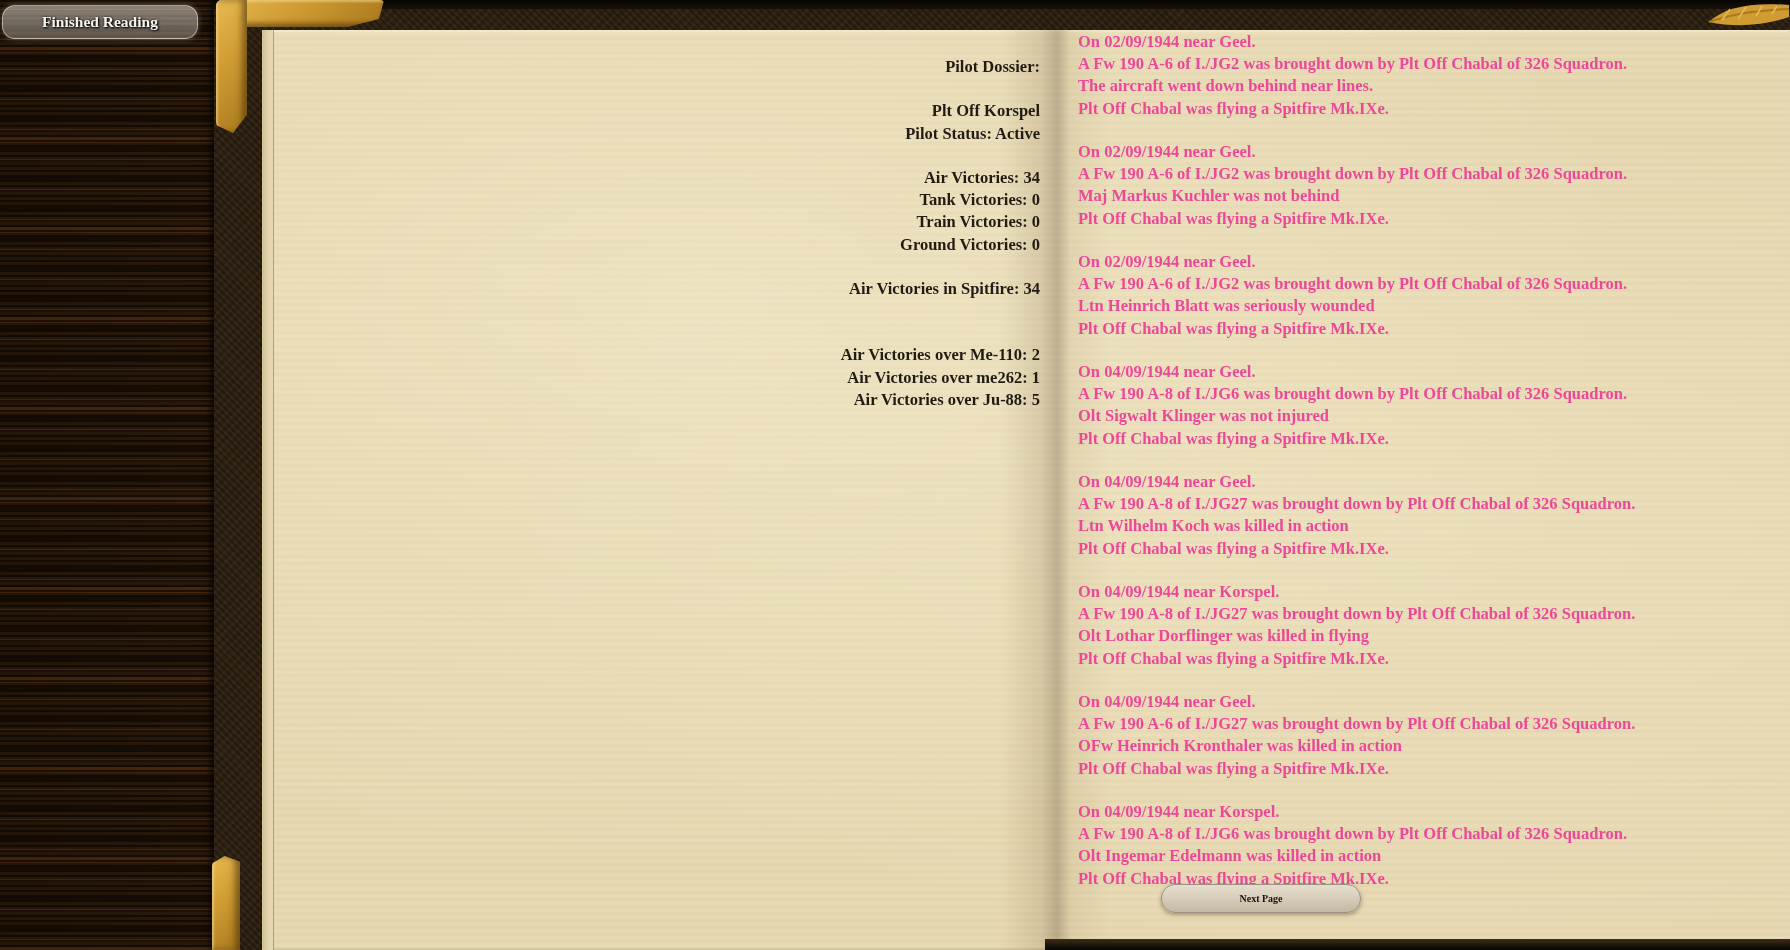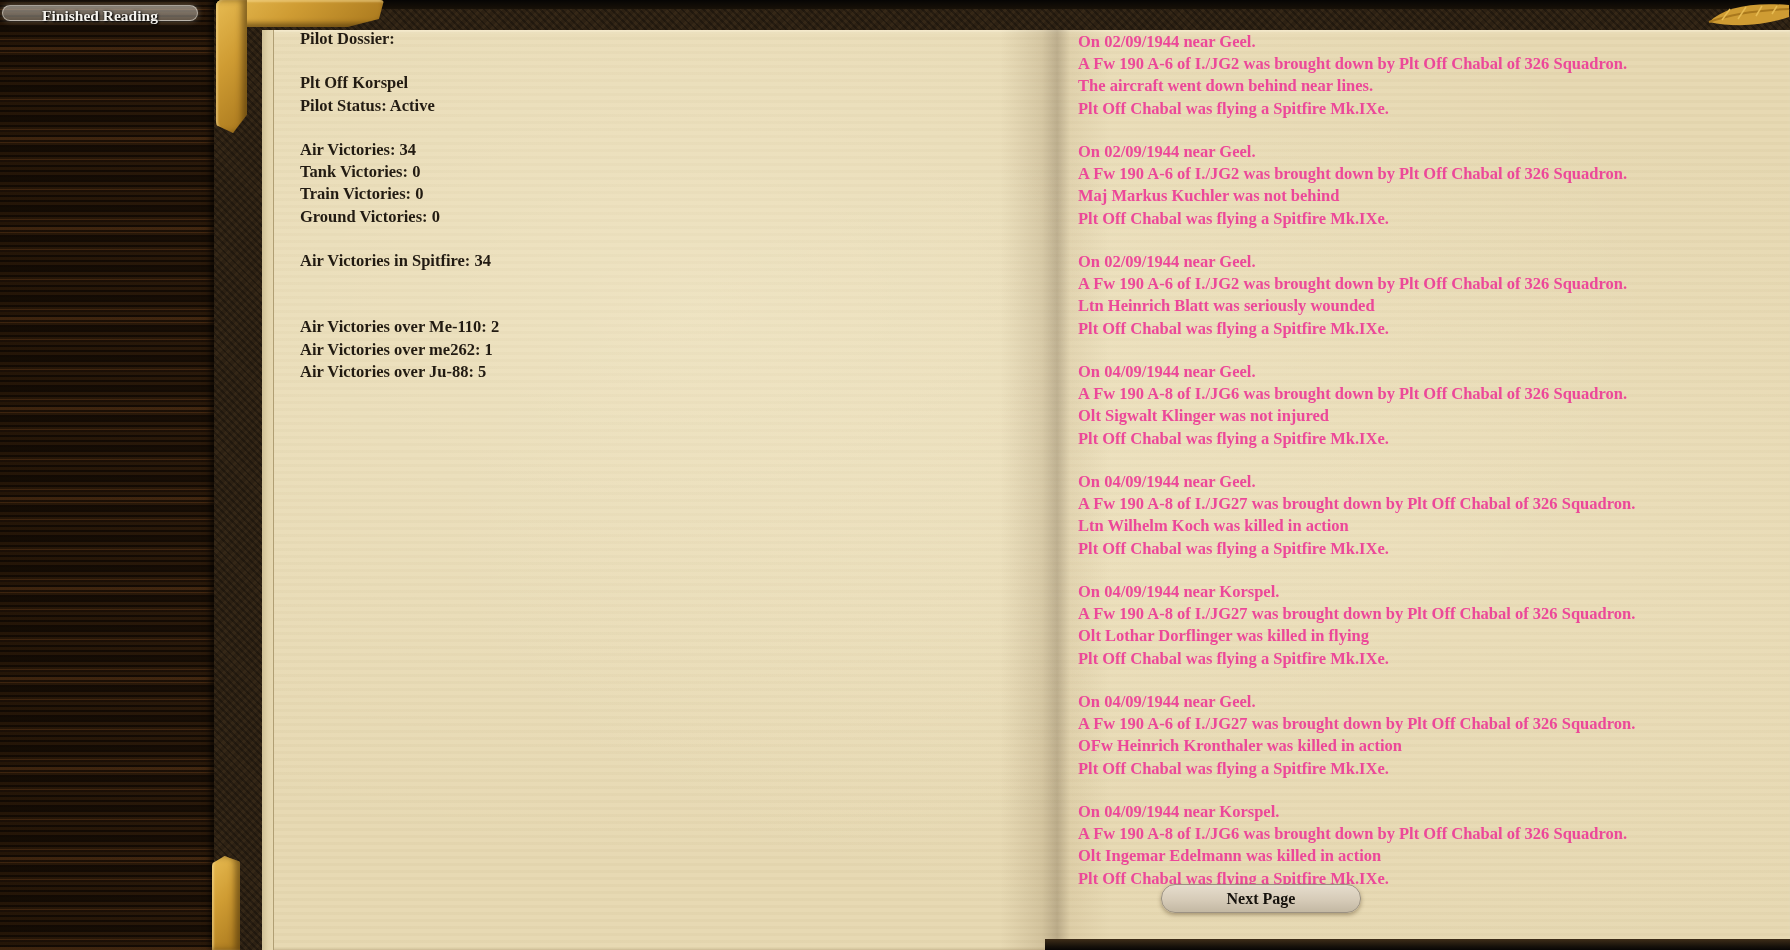--- a/index.html
+++ b/index.html
@@ -68,40 +68,40 @@
     box-shadow:inset -5px 0 6px rgba(60,38,6,.55), inset 2px 0 2px rgba(255,230,160,.5);
   }
   .corner-bl-v{
     left:212px; top:856px; width:28px; height:94px;
     border-radius:10px 8px 0 0;
     clip-path:polygon(0 8%,45% 0,100% 6%,100% 100%,0 100%);
     box-shadow:inset -5px 0 6px rgba(60,38,6,.55), inset 2px 0 2px rgba(255,230,160,.5);
   }
   .quill{ position:absolute; left:1708px; top:1px; }
   
-  .left-page-text{ position:absolute; left:300px; top:28px; width:740px; color:#221b12; }
+  .left-page-text{ position:absolute; left:300px; top:56px; width:740px; color:#221b12;text-align:right; }
   .right-page-text{ position:absolute; left:1078px; top:31px; width:705px; height:919px; color:#ec4899; }
   .pline{ height:22.2px; line-height:22.2px; font-size:16.5px; white-space:nowrap; }
   .entry{ position:absolute; left:0; width:100%; }
   
   .finished-btn{
-    position:absolute; left:2px; top:5px; width:196px; height:16px;
+    position:absolute; left:2px; top:5px; width:196px; height:34px;
     background:linear-gradient(180deg, rgba(225,220,210,.55), rgba(185,178,165,.42));
     border:1px solid rgba(235,230,218,.55);
     border-radius:13px;
     color:#f5f3ee; font-family:inherit; font-weight:bold; font-size:15.5px;
     text-shadow:1px 1px 2px #000, 0 0 3px rgba(0,0,0,.7);
     cursor:pointer; box-shadow:0 0 6px rgba(210,205,190,.35);
   }
   .next-btn{
     position:absolute; left:1161px; top:884px; width:200px; height:29px;
     background:linear-gradient(180deg,#e6ddcd 0%,#d6cbb8 55%,#c3b8a3 100%);
     border:1px solid #9b9182;
     border-radius:14px;
-    color:#16120d; font-family:inherit; font-weight:bold; font-size:16px;
+    color:#16120d; font-family:inherit; font-weight:bold; font-size:10px;
     cursor:pointer; box-shadow:0 2px 4px rgba(90,70,40,.45);
   }
 </style>
 </head>
 <body>
 
 <div class="stage">
   <div class="wood"></div>
 
   <div class="book-cover"></div>

